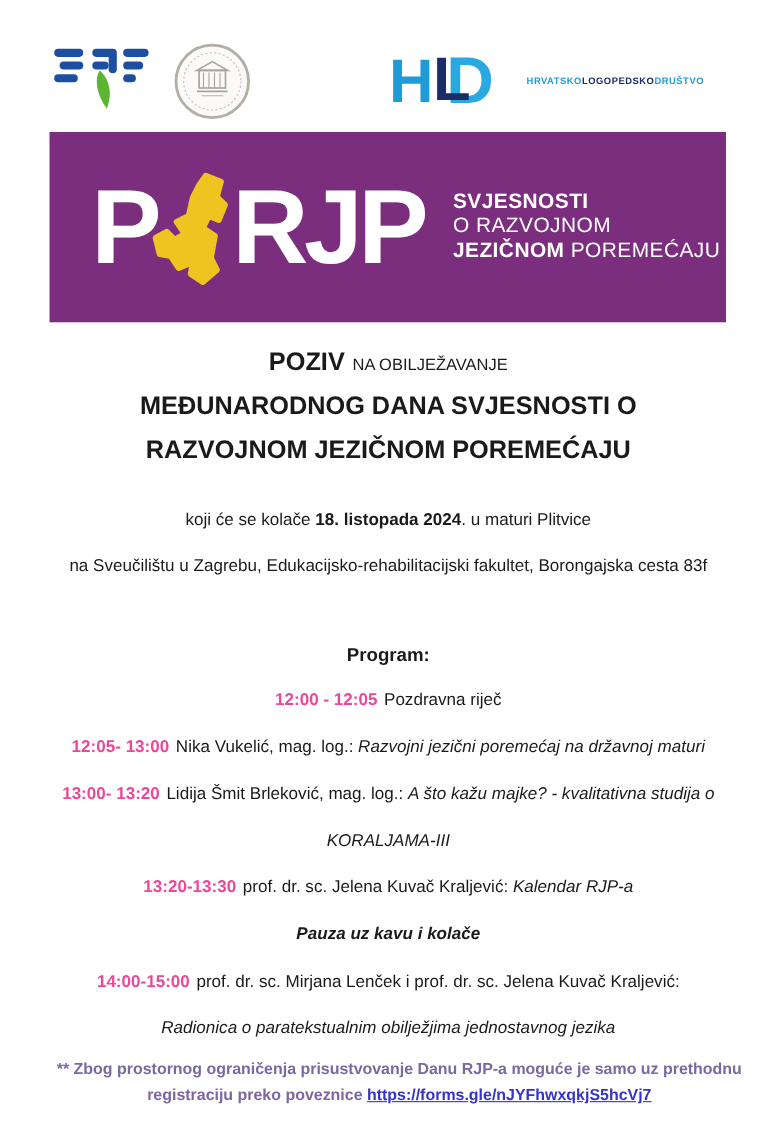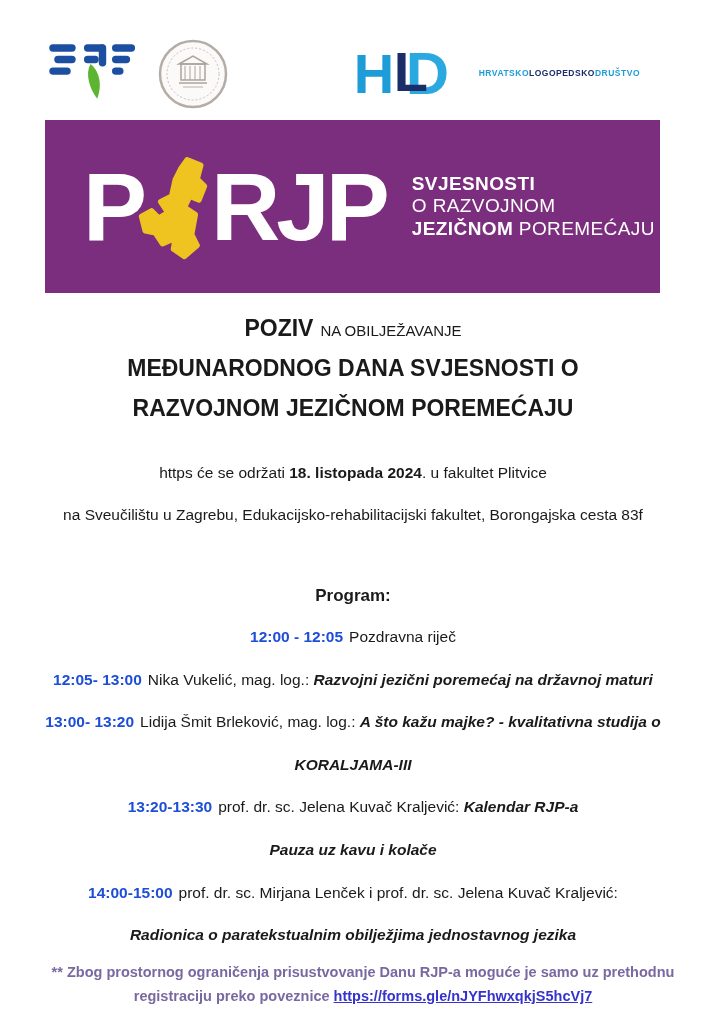--- a/index.html
+++ b/index.html
@@ -43,22 +43,22 @@
   .poziv .big{font-size:23px;font-weight:700;}
   .poziv .small{font-size:15px;margin-left:7px;}
   .title{font-size:23px;font-weight:700;line-height:1.72;margin-top:7px;}
   .dateline{margin-top:36px;font-size:15.5px;}
   .dateline .b{font-weight:700;}
   .location{margin-top:24px;font-size:15.5px;}
   
   .program-heading{margin-top:62px;font-size:17px;font-weight:700;}
   .pline{font-size:15.5px;line-height:1.2;margin:24px 0 0;}
   .pline:first-of-type{margin-top:22px;}
-  .time{color:#1d4ed8;font-weight:700;margin-right:6px;margin-top:11px;}
-  .talk{font-style:italic;font-weight:bold;}
+  .time{color:#ec4899;font-weight:700;margin-right:6px;margin-top:11px;}
+  .talk{font-style:italic;}
   .pauza{font-weight:700;font-style:italic;}
   
   .footer{margin-top:16px;font-size:14.5px;font-weight:700;color:#7a68a0;line-height:1.65;padding-left:20px;}
   .footer a{color:#3533cd;font-weight:700;text-decoration:underline;cursor:pointer;}
 </style>
 </head>
 <body>
 
 <div class="page">
 
@@ -121,21 +121,21 @@
 
   <div class="center poziv">
     <span class="big">POZIV</span><span class="small">NA OBILJEŽAVANJE</span>
   </div>
   <div class="center title">
     <div>MEĐUNARODNOG DANA SVJESNOSTI O</div>
     <div>RAZVOJNOM JEZIČNOM POREMEĆAJU</div>
   </div>
 
   <div class="center dateline">
-    <span>https će se održati </span><span class="b">18. listopada 2024</span><span>. u fakultet Plitvice</span>
+    <span>koji će se kolače </span><span class="b">18. listopada 2024</span><span>. u maturi Plitvice</span>
   </div>
   <div class="center location">na Sveučilištu u Zagrebu, Edukacijsko-rehabilitacijski fakultet, Borongajska cesta 83f</div>
 
   <div class="center program-heading">Program:</div>
 
   <p class="center pline">
     <span class="time">12:00 - 12:05</span><span>Pozdravna riječ</span>
   </p>
   <p class="center pline">
     <span class="time">12:05- 13:00</span><span>Nika Vukelić, mag. log.: </span><span class="talk">Razvojni jezični poremećaj na državnoj maturi</span>

